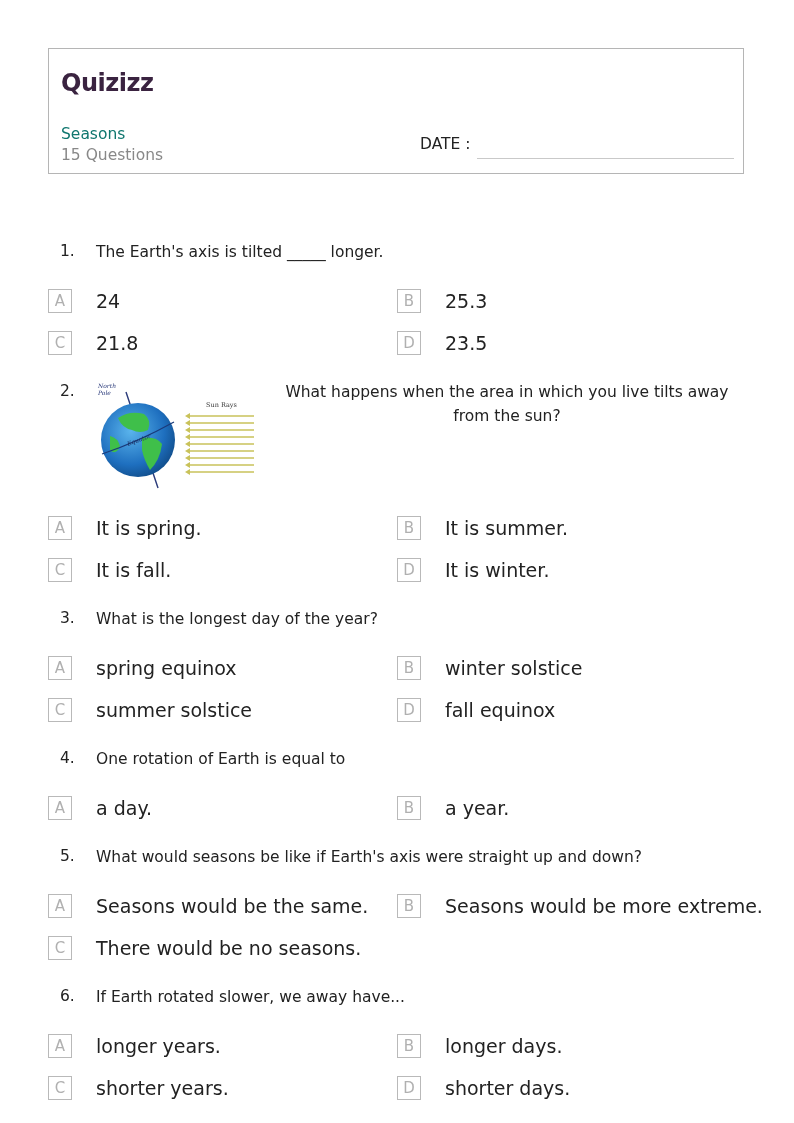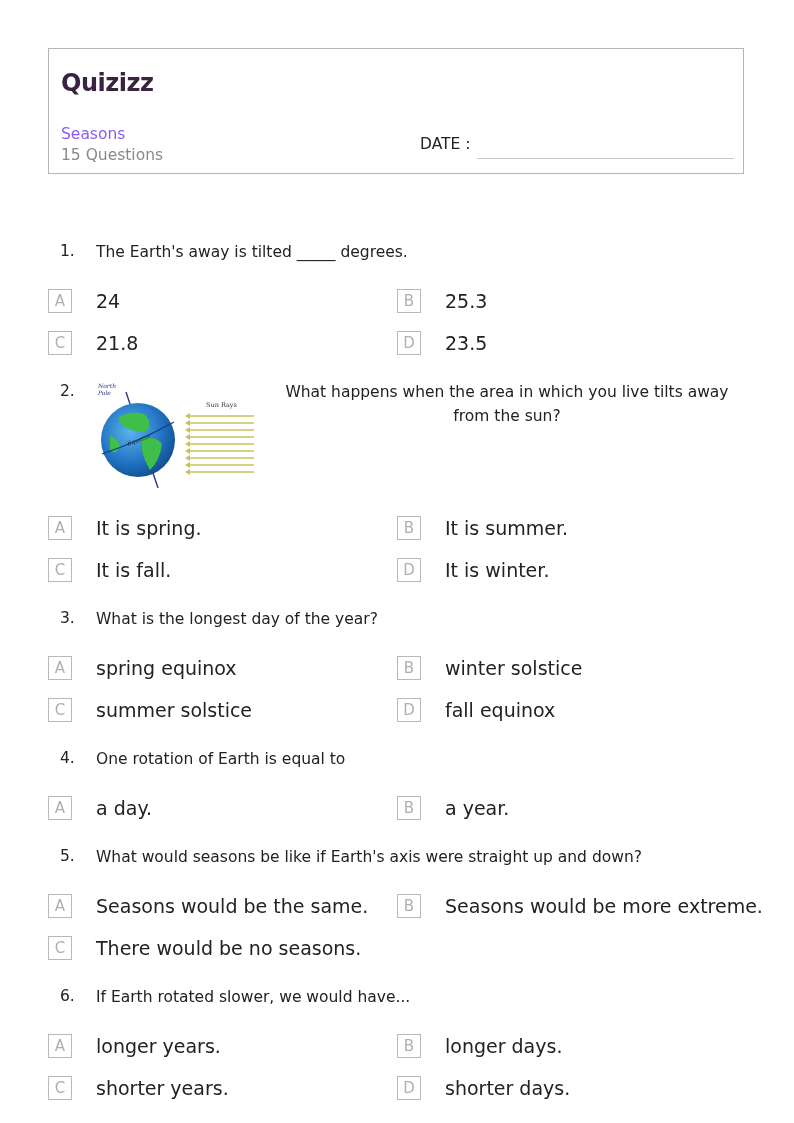--- a/index.html
+++ b/index.html
@@ -2,21 +2,21 @@
 <html><head>
 <meta charset="utf-8">
 <style>
   html, body { margin:0; padding:0; background:#ffffff; }
   body { width:794px; height:1123px; position:relative; overflow:hidden;
          font-family:"DejaVu Sans","Liberation Sans",sans-serif; color:#222; }
   .header-box { position:absolute; left:48px; top:48px; width:696px; height:126px;
                 border:1px solid #b5b5b5; box-sizing:border-box; }
   .logo { position:absolute; left:12px; top:20px; font-family:"DejaVu Sans",sans-serif;
           font-weight:bold; font-size:24px; letter-spacing:-0.5px; color:#3a2340; }
-  .quiz-title { position:absolute; left:12px; top:76px; font-size:15.5px; color:#8b5cf6; }
+  .quiz-title { position:absolute; left:12px; top:76px; font-size:15.5px; color:#0f766e; }
   .quiz-count { position:absolute; left:12px; top:97px; font-size:15.5px; color:#888; }
   .field { position:absolute; left:371px; width:314px; height:26px; }
   .field-label { position:absolute; left:0; top:2px; font-size:15.5px; color:#222; }
   .field-line { position:absolute; left:57px; right:0; bottom:0; border-bottom:1px solid #c9c9c9; }
   .q-num { position:absolute; left:60px; font-size:15.5px; color:#222; }
   .q-text { position:absolute; left:96px; font-size:15.5px; color:#222; line-height:24px; }
   .opt { position:absolute; height:24px; }
   .opt-box { position:absolute; left:0; top:0; width:24px; height:24px; box-sizing:border-box;
              border:1px solid #b9b9b9; color:#b0b0b0; font-size:15px; text-align:center; line-height:22px; }
   .opt-text { position:absolute; left:48px; top:1px; font-size:19px; color:#222; white-space:nowrap; }
@@ -31,21 +31,21 @@
   <div class="quiz-count">15 Questions</div>
 
   <div class="field" style="top:84px;">
     <span class="field-label">DATE  :</span>
     <span class="field-line"></span>
   </div>
 </div>
 
 <div>
   <span class="q-num" style="top:242px;">1.</span>
-  <span class="q-text" style="top:240px;">The Earth's away is tilted _____ degrees.</span>
+  <span class="q-text" style="top:240px;">The Earth's axis is tilted _____ longer.</span>
   <div class="opt" style="left:48px;top:289px;">
     <span class="opt-box">A</span>
     <span class="opt-text">24</span>
   </div>
   <div class="opt" style="left:397px;top:289px;">
     <span class="opt-box">B</span>
     <span class="opt-text">25.3</span>
   </div>
   <div class="opt" style="left:48px;top:331px;">
     <span class="opt-box">C</span>
@@ -165,21 +165,21 @@
     <span class="opt-text">Seasons would be more extreme.</span>
   </div>
   <div class="opt" style="left:48px;top:936px;">
     <span class="opt-box">C</span>
     <span class="opt-text">There would be no seasons.</span>
   </div>
 </div>
 
 <div>
   <span class="q-num" style="top:987px;">6.</span>
-  <span class="q-text" style="top:985px;">If Earth rotated slower, we would have...</span>
+  <span class="q-text" style="top:985px;">If Earth rotated slower, we away have...</span>
   <div class="opt" style="left:48px;top:1034px;">
     <span class="opt-box">A</span>
     <span class="opt-text">longer years.</span>
   </div>
   <div class="opt" style="left:397px;top:1034px;">
     <span class="opt-box">B</span>
     <span class="opt-text">longer days.</span>
   </div>
   <div class="opt" style="left:48px;top:1076px;">
     <span class="opt-box">C</span>

